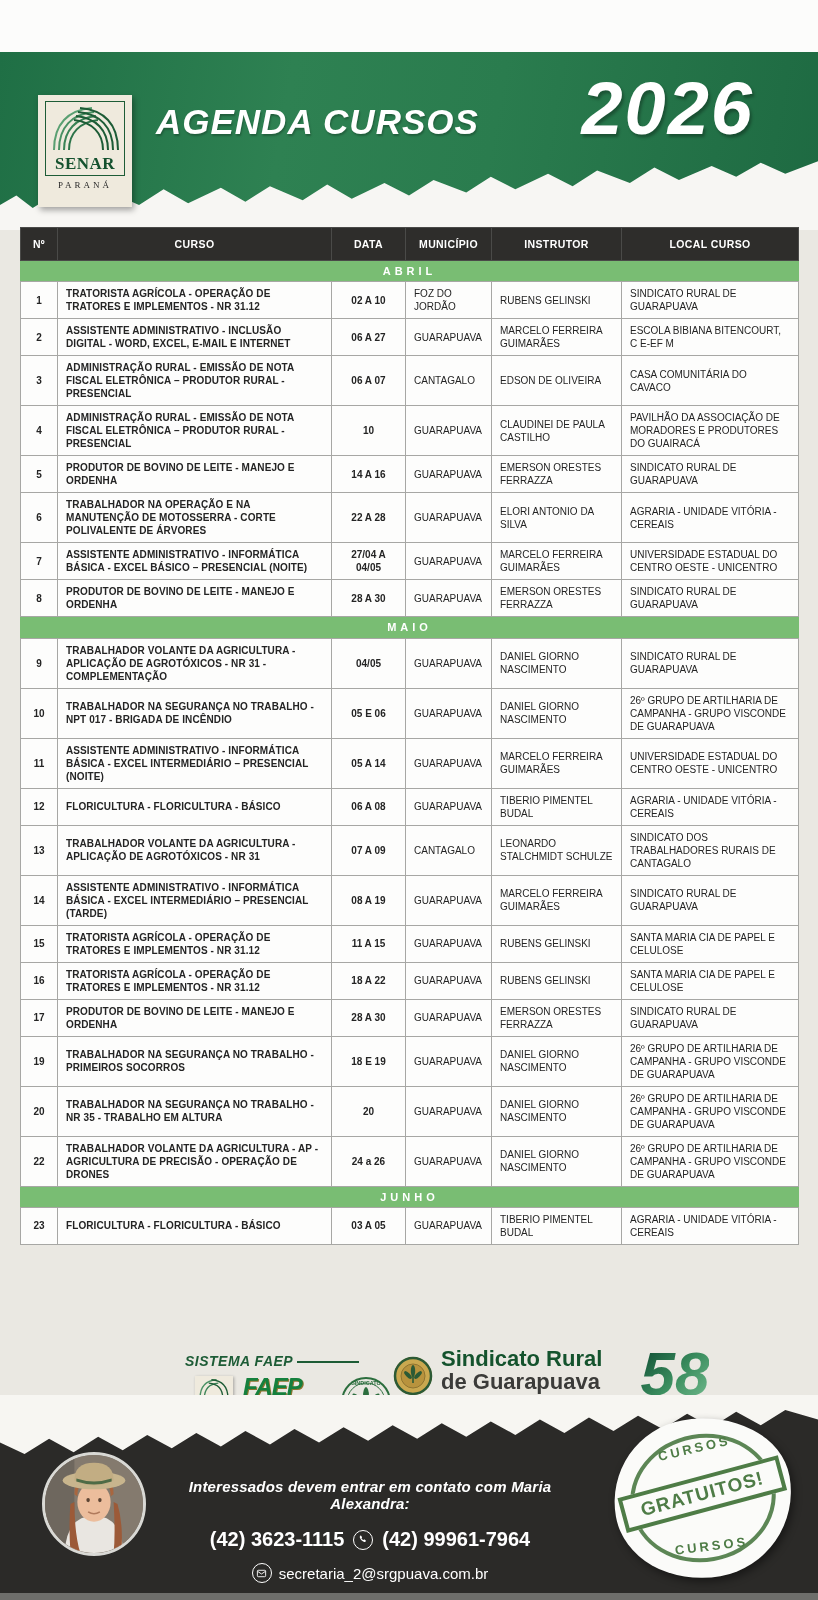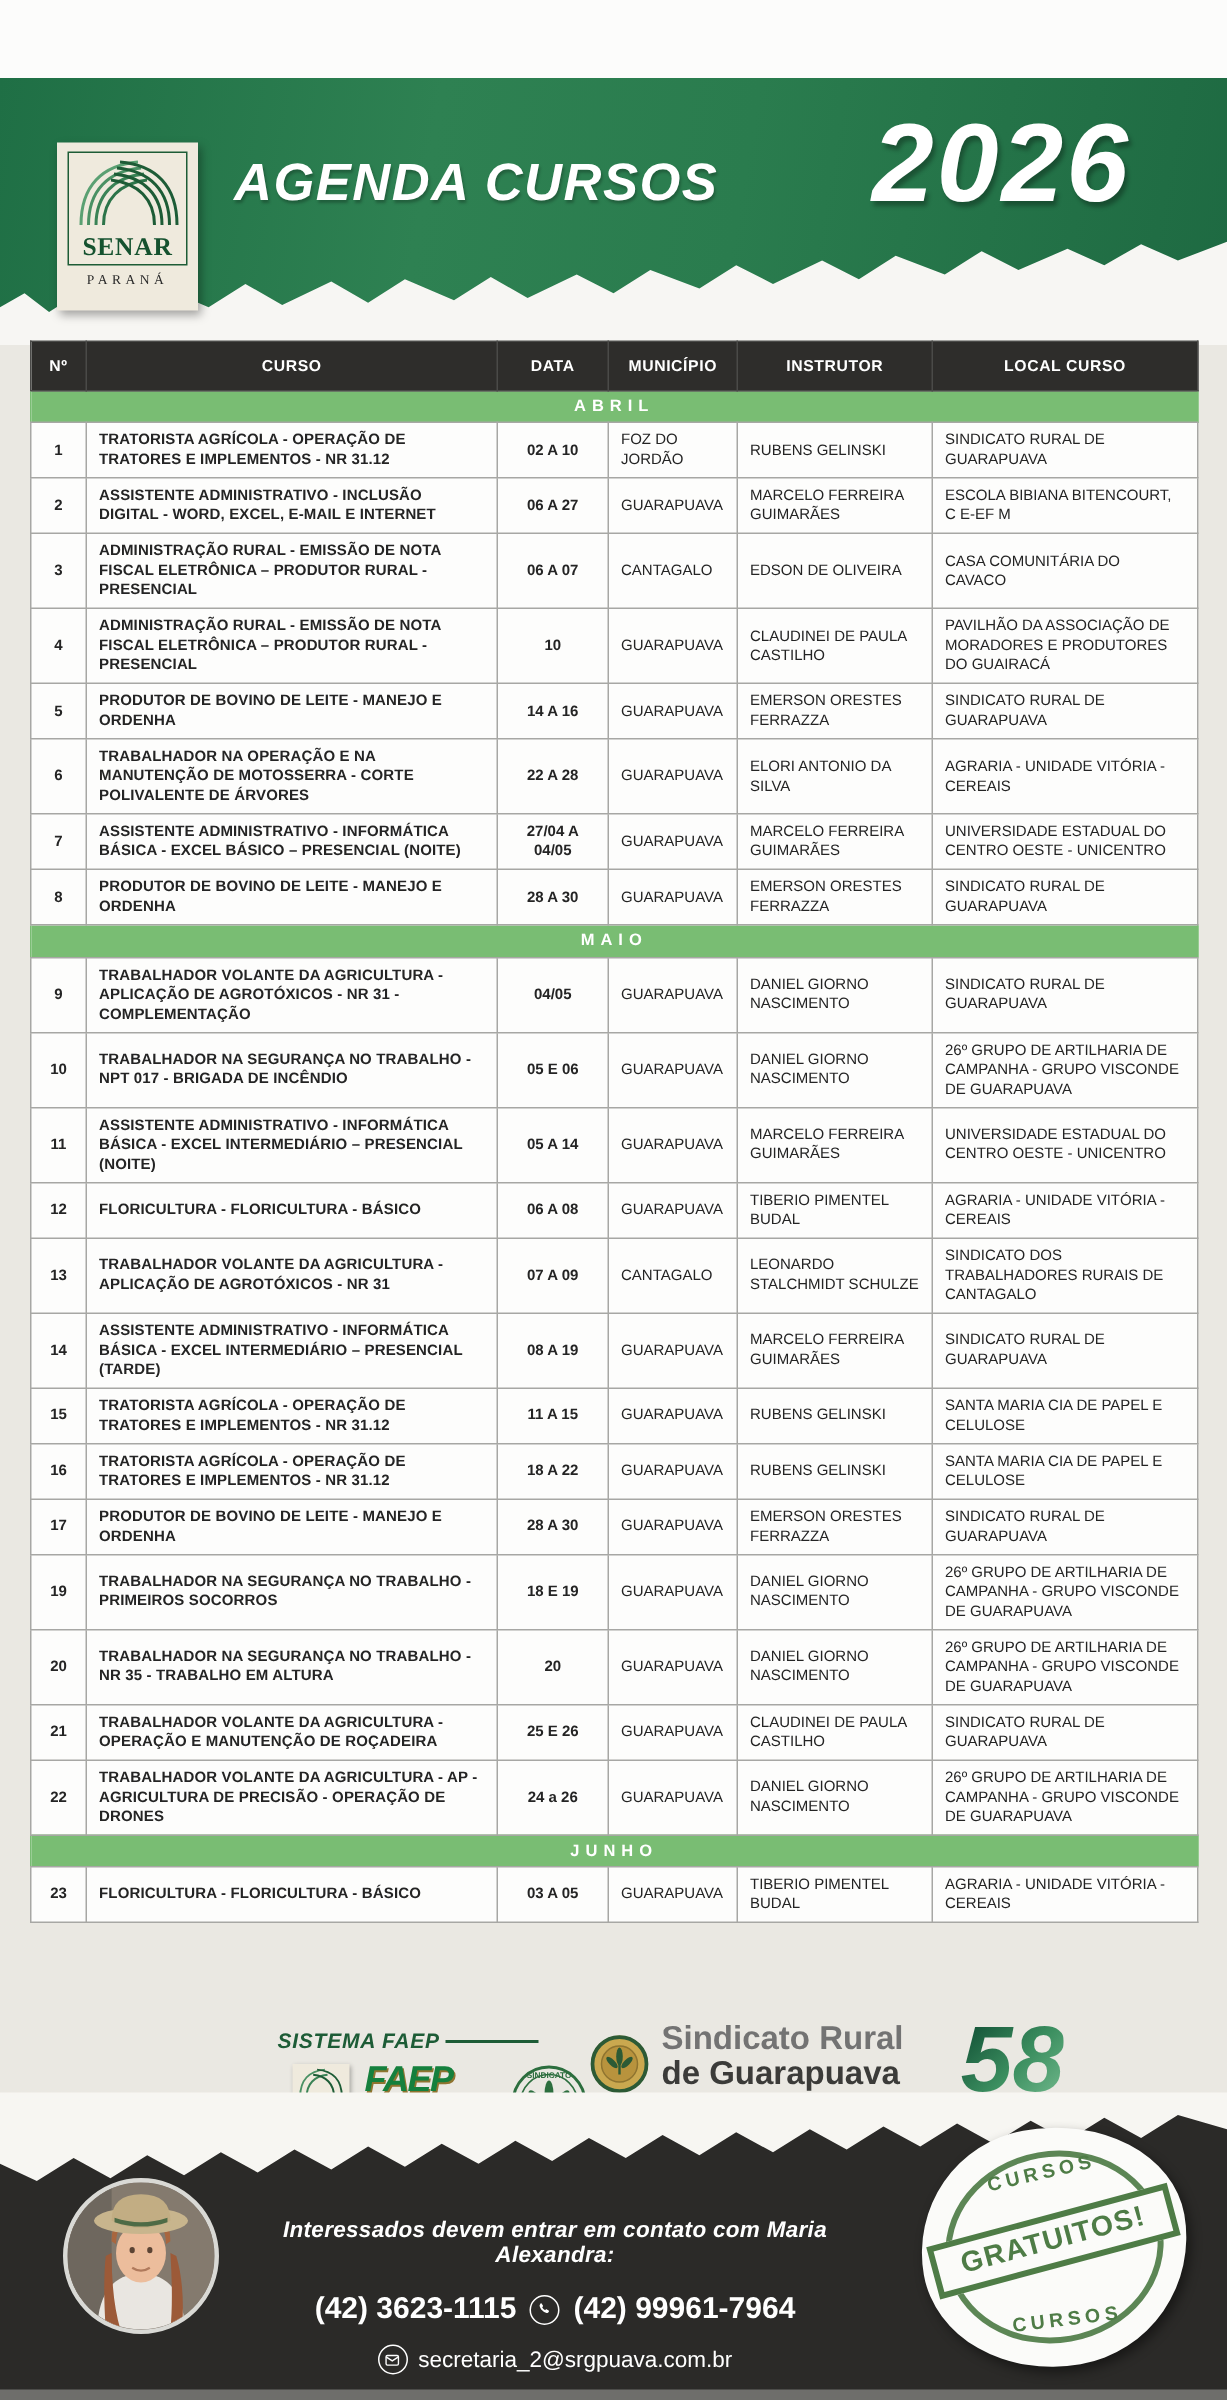--- a/index.html
+++ b/index.html
@@ -54,21 +54,21 @@
   .faep-logo { text-align:left; }
   .faep-name { color:#15803d; font-weight:700; font-style:italic; font-size:24px; letter-spacing:-1px; line-height:.9;
     text-shadow:1px 1px 0 #8f7430; }
   .faep-sub { font-size:4.5px; color:#8a8a86; width:70px; line-height:1.3; margin-top:2px; }
   .faep-60 { color:#b29352; font-weight:700; font-style:italic; font-size:13px; }
   .seal { position:relative; width:52px; height:52px; }
 
   .sind-block { position:absolute; left:393px; top:0; display:flex; align-items:flex-start; }
   .sind-emblem { margin-top:8px; }
   .sind-names { margin-left:8px; }
-  .sind-line1 { color:#737373; font-weight:700; font-size:22px; line-height:1; }
+  .sind-line1 { color:#14532d; font-weight:700; font-size:22px; line-height:1; }
   .sind-line2 { color:#3b3b39; font-weight:700; font-size:22px; line-height:1.05; }
   .sind-tag { margin-top:5px; background:#2f2e2c; color:#ffffff; font-weight:700; font-size:7.5px;
     letter-spacing:.6px; padding:3px 6px; display:inline-block; }
   .sind-58 { font-size:62px; font-weight:700; font-style:italic; line-height:.85; margin-left:9px;
     background:linear-gradient(135deg,#16573a 10%,#3c8f60 55%,#67b184 90%);
     -webkit-background-clip:text; background-clip:text; color:transparent; }
   .sind-anos { position:absolute; right:-14px; bottom:-8px; background:#b29352; color:#ffffff;
     font-weight:700; font-style:italic; font-size:9px; padding:1px 7px; transform:skewX(-12deg);
     box-shadow:1px 1px 2px rgba(0,0,0,.3); }
   .sind-58wrap { position:relative; }
@@ -304,28 +304,20 @@
             <td class="c4">DANIEL GIORNO NASCIMENTO</td>
             <td class="c5">26º GRUPO DE ARTILHARIA DE CAMPANHA - GRUPO VISCONDE DE GUARAPUAVA</td>
           </tr>
           <tr>
             <td class="c0">20</td>
             <td class="c1">TRABALHADOR NA SEGURANÇA NO TRABALHO - NR 35 - TRABALHO EM ALTURA</td>
             <td class="c2">20</td>
             <td class="c3">GUARAPUAVA</td>
             <td class="c4">DANIEL GIORNO NASCIMENTO</td>
             <td class="c5">26º GRUPO DE ARTILHARIA DE CAMPANHA - GRUPO VISCONDE DE GUARAPUAVA</td>
-          </tr>
-          <tr>
-            <td class="c0">21</td>
-            <td class="c1">TRABALHADOR VOLANTE DA AGRICULTURA - OPERAÇÃO E MANUTENÇÃO DE ROÇADEIRA</td>
-            <td class="c2">25 E 26</td>
-            <td class="c3">GUARAPUAVA</td>
-            <td class="c4">CLAUDINEI DE PAULA CASTILHO</td>
-            <td class="c5">SINDICATO RURAL DE GUARAPUAVA</td>
           </tr>
           <tr>
             <td class="c0">22</td>
             <td class="c1">TRABALHADOR VOLANTE DA AGRICULTURA - AP - AGRICULTURA DE PRECISÃO - OPERAÇÃO DE DRONES</td>
             <td class="c2">24 a 26</td>
             <td class="c3">GUARAPUAVA</td>
             <td class="c4">DANIEL GIORNO NASCIMENTO</td>
             <td class="c5">26º GRUPO DE ARTILHARIA DE CAMPANHA - GRUPO VISCONDE DE GUARAPUAVA</td>
           </tr>
           <tr class="band">

